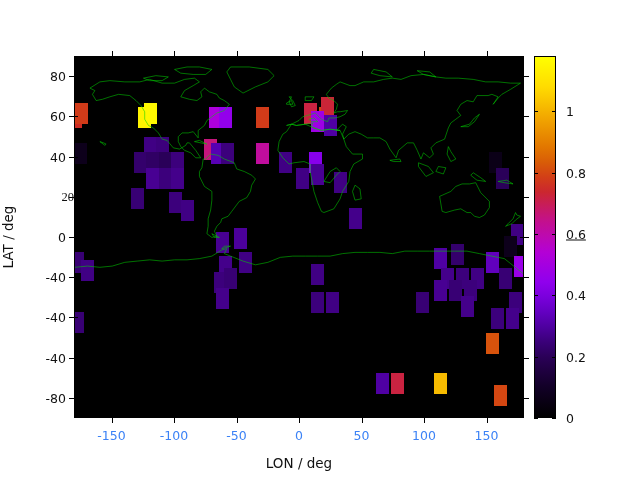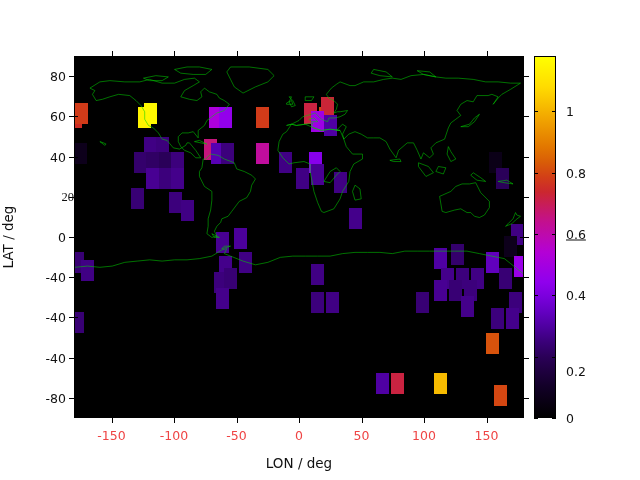--- a/index.html
+++ b/index.html
@@ -20,21 +20,21 @@
   .coast{position:absolute;inset:0;}
 
   
   .tick{position:absolute;background:#000;}
   .ytick{width:5px;height:1px;left:-5px;}
   .ytick-in{width:4px;height:1px;left:0px;}
 
   .ylabtxt{position:absolute;right:0;text-align:right;font-size:12.5px;
            color:#111;transform:translateY(-50%);width:40px;}
   .xlabtxt{position:absolute;top:0;text-align:center;font-size:12.5px;
-           color:#ef4444;transform:translateX(-50%);width:50px;}
+           color:#3b82f6;transform:translateX(-50%);width:50px;}
 
   .axis-title-y{position:absolute;left:8px;top:237px;font-size:13.5px;color:#111;
                 transform:translate(-50%,-50%) rotate(-90deg);white-space:nowrap;}
   .axis-title-x{position:absolute;left:299px;top:455px;font-size:13.5px;color:#111;
                 transform:translateX(-50%);white-space:nowrap;}
 
   
   .cbar{position:absolute;left:534px;top:56px;width:22px;height:362px;
         border:1px solid #000;box-sizing:border-box;}
   .cbar-grad{position:absolute;inset:0;}
@@ -246,21 +246,21 @@
 
   <div class="cbar">
     <div class="cbar-grad" id="cbar-grad" style="background: linear-gradient(to top, rgb(0, 0, 0), rgb(9, 0, 19), rgb(18, 0, 39), rgb(30, 0, 62), rgb(42, 0, 87), rgb(58, 0, 121), rgb(78, 0, 159), rgb(99, 0, 193), rgb(122, 0, 220), rgb(144, 0, 237), rgb(162, 0, 226), rgb(180, 1, 213), rgb(188, 9, 178), rgb(195, 16, 143), rgb(199, 27, 96), rgb(203, 39, 47), rgb(210, 63, 23), rgb(217, 93, 7), rgb(226, 119, 0), rgb(234, 143, 0), rgb(242, 168, 0), rgb(249, 194, 0), rgb(255, 219, 0), rgb(255, 237, 0), rgb(255, 255, 0));"></div>
   </div>
   <div id="cbticks-layer">
       <div style="position: absolute; background: rgb(0, 0, 0); left: 534px; top: 418px; width: 4px; height: 1px;"></div>
       <div style="position: absolute; background: rgb(0, 0, 0); left: 552px; top: 418px; width: 4px; height: 1px;"></div>
       <div class="cblab" style="left: 566px; top: 418px;">0</div>
       <div style="position: absolute; background: rgb(0, 0, 0); left: 534px; top: 356.644px; width: 4px; height: 1px;"></div>
       <div style="position: absolute; background: rgb(0, 0, 0); left: 552px; top: 356.644px; width: 4px; height: 1px;"></div>
-      <div class="cblab" style="left: 566px; top: 356.644px; margin-top: 14px;">0.2</div>
+      <div class="cblab" style="left: 566px; top: 356.644px;">0.2</div>
       <div style="position: absolute; background: rgb(0, 0, 0); left: 534px; top: 295.288px; width: 4px; height: 1px;"></div>
       <div style="position: absolute; background: rgb(0, 0, 0); left: 552px; top: 295.288px; width: 4px; height: 1px;"></div>
       <div class="cblab" style="left: 566px; top: 295.288px;">0.4</div>
       <div style="position: absolute; background: rgb(0, 0, 0); left: 534px; top: 233.932px; width: 4px; height: 1px;"></div>
       <div style="position: absolute; background: rgb(0, 0, 0); left: 552px; top: 233.932px; width: 4px; height: 1px;"></div>
       <div class="cblab" style="left: 566px; top: 233.932px; text-decoration: underline;">0.6</div>
       <div style="position: absolute; background: rgb(0, 0, 0); left: 534px; top: 172.576px; width: 4px; height: 1px;"></div>
       <div style="position: absolute; background: rgb(0, 0, 0); left: 552px; top: 172.576px; width: 4px; height: 1px;"></div>
       <div class="cblab" style="left: 566px; top: 172.576px;">0.8</div>
       <div style="position: absolute; background: rgb(0, 0, 0); left: 534px; top: 111.22px; width: 4px; height: 1px;"></div>

